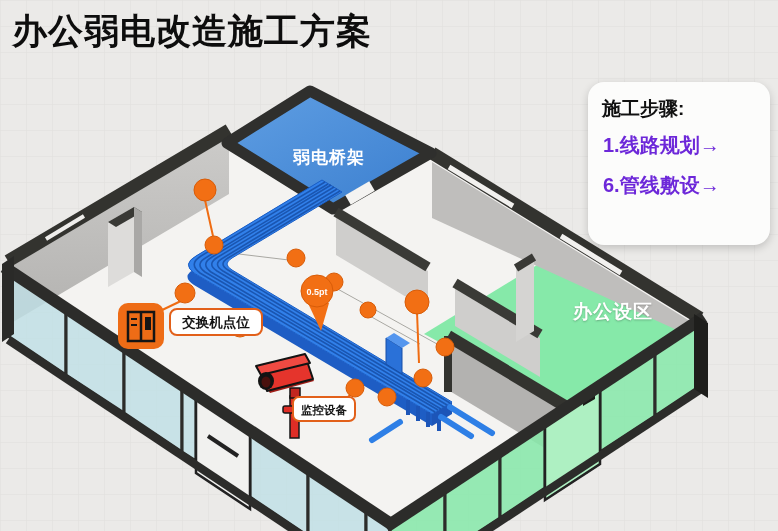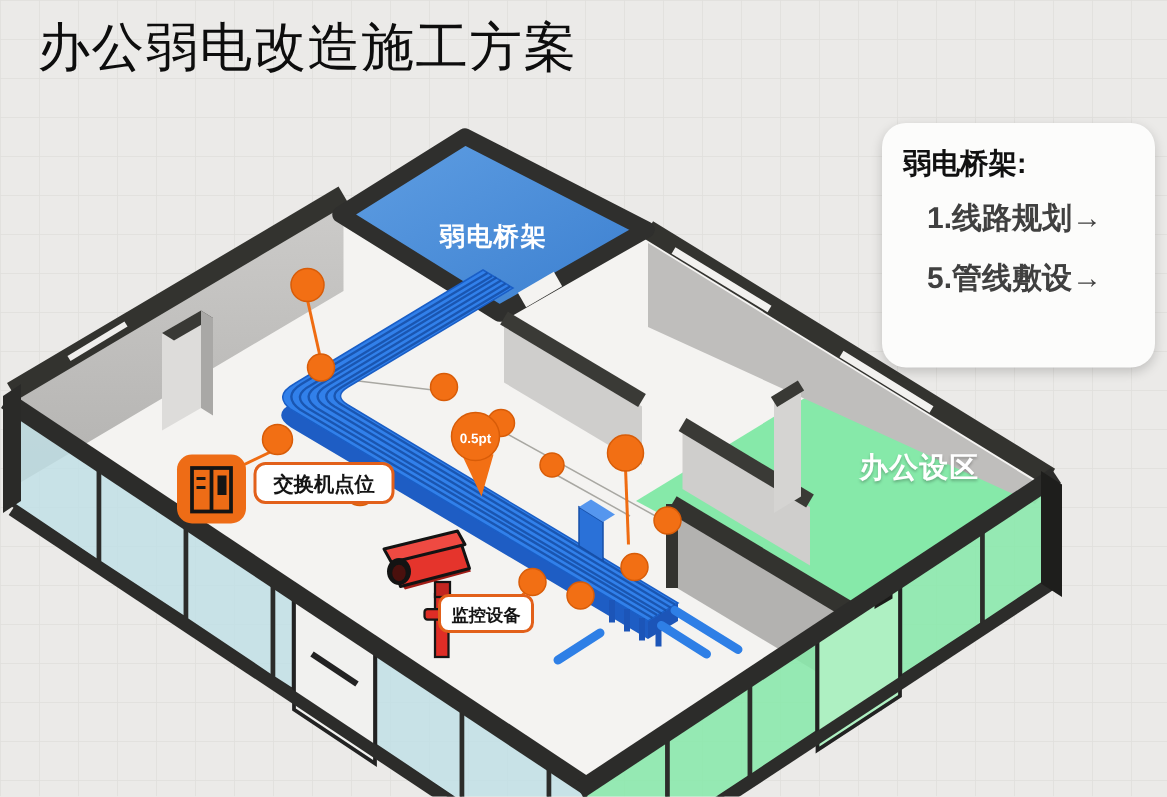--- a/index.html
+++ b/index.html
@@ -1,27 +1,27 @@
 <!DOCTYPE html>
 <html><head>
 <meta charset="utf-8">
 <style>
   html,body{margin:0;padding:0;}
   body{width:778px;height:531px;overflow:hidden;position:relative;
        font-family:"Liberation Sans",sans-serif;background:#ebeae8;}
   .stage{position:absolute;left:0;top:0;width:778px;height:531px;}
   svg{position:absolute;left:0;top:0;display:block;}
   svg text{font-family:"Liberation Sans",sans-serif;}
-  .page-title{position:absolute;left:12px;top:8px;font-size:35px;font-weight:400;
-       color:#0d0d0d;letter-spacing:1px;white-space:nowrap;margin-left:13px;}
+  .page-title{position:absolute;left:12px;top:8px;font-size:35px;font-weight:700;
+       color:#0d0d0d;letter-spacing:1px;white-space:nowrap;}
   .steps-panel{position:absolute;left:588px;top:82px;width:182px;height:163px;
        background:#fcfcfb;border-radius:16px;box-shadow:0 3px 8px rgba(0,0,0,.18);
        padding:12px 0 0 14px;box-sizing:border-box;}
   .steps-heading{font-size:19px;font-weight:800;color:#111;margin:2px 0 10px 0;}
-  .steps-item{font-size:20px;font-weight:800;color:#404040;margin:0 0 13px 16px;white-space:nowrap;}
+  .steps-item{font-size:20px;font-weight:800;color:#6d28d9;margin:0 0 13px 1px;white-space:nowrap;}
   .lbl-tag{fill:#ffffff;stroke:#e2601a;stroke-width:2;}
   .lbl-txt{font-weight:bold;fill:#151515;}
   .zone-txt{font-weight:bold;fill:#ffffff;}
 </style>
 </head>
 <body>
 
 <div class="stage">
 
 <svg width="778" height="531" viewBox="0 0 778 531">
@@ -204,18 +204,18 @@
 
   <g>
     <rect x="293" y="397" width="62" height="24" rx="6" class="lbl-tag"></rect>
     <text x="324" y="414" text-anchor="middle" font-size="11.5" class="lbl-txt">监控设备</text>
   </g>
 </svg>
 
 <div class="page-title">办公弱电改造施工方案</div>
 
 <div class="steps-panel">
-  <div class="steps-heading">弱电桥架:</div>
+  <div class="steps-heading">施工步骤:</div>
   <div class="steps-item">1.线路规划→</div>
-  <div class="steps-item">5.管线敷设→</div>
+  <div class="steps-item">6.管线敷设→</div>
 </div>
 
 </div>
 
 </body></html>

